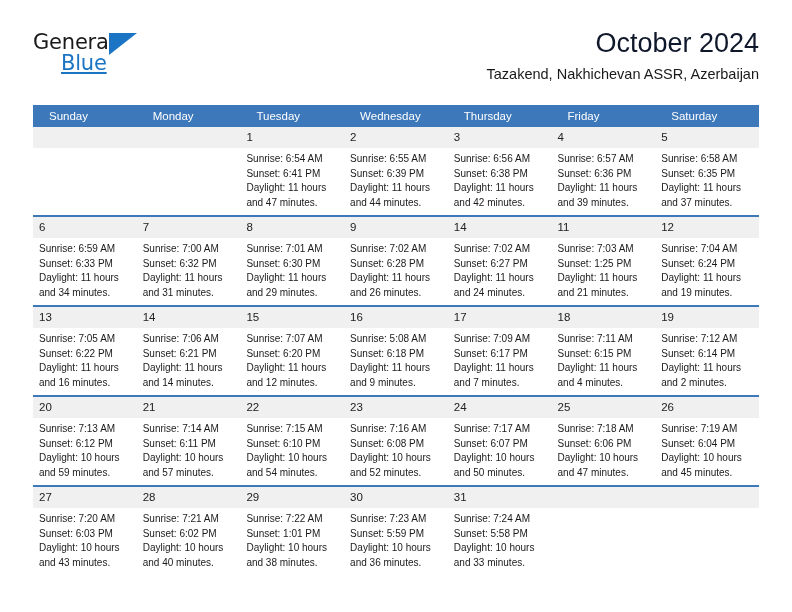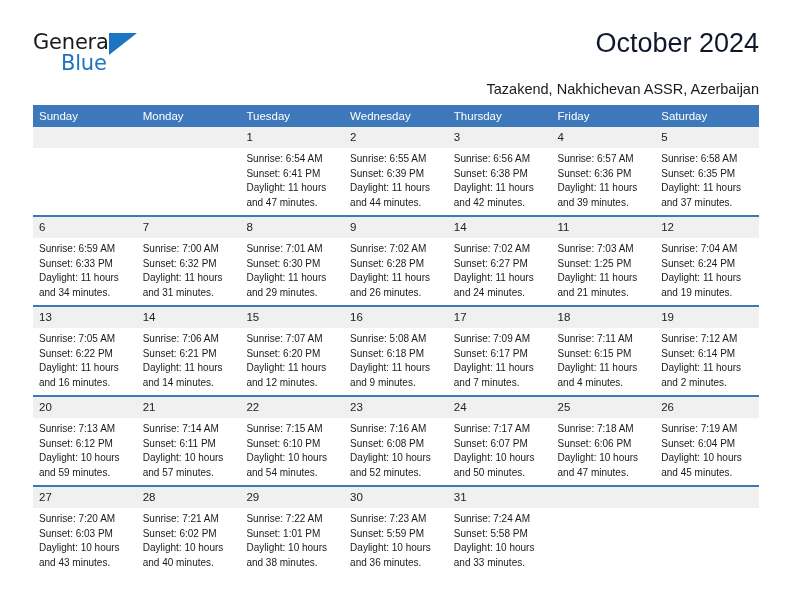--- a/index.html
+++ b/index.html
@@ -46,20 +46,21 @@
     font-family: "DejaVu Sans", sans-serif;
   }
   .logo-blue {
     position: absolute;
     left: 28px;
     top: 21px;
     font-size: 21px;
     letter-spacing: -0.2px;
     color: #1b74c4;
     font-family: "DejaVu Sans", sans-serif;
+    text-decoration: underline;
   }
   .logo-tri {
     position: absolute;
     left: 76px;
     top: 3px;
     width: 0;
     height: 0;
     border-left: 28px solid #1b74c4;
     border-bottom: 22px solid transparent;
   }
@@ -73,40 +74,40 @@
   .cal-title {
     font-size: 27px;
     color: #0f172a;
     line-height: 34px;
     white-space: nowrap;
   }
   .cal-subtitle {
     font-size: 14.5px;
     color: #1a1a1a;
     line-height: 22px;
-    margin-top: 18px;
+    margin-top: 3px;
     white-space: nowrap;
   }
 
   
   .calendar {
     position: absolute;
     left: 33px;
     top: 105px;
     width: 726px;
     border-collapse: collapse;
     table-layout: fixed;
   }
   .calendar th {
     background: #3d78ba;
     color: #ffffff;
     font-size: 11.5px;
     font-weight: normal;
     text-align: left;
-    padding: 5px 0 5px 6px;
+    padding: 5px 0 5px 16px;
     height: 11px;
     border: none;
   }
   .calendar td {
     vertical-align: top;
     padding: 0;
     border: none;
     border-top: 2px solid #3d78ba;
     width: 103.7px;
     height: 88px;

